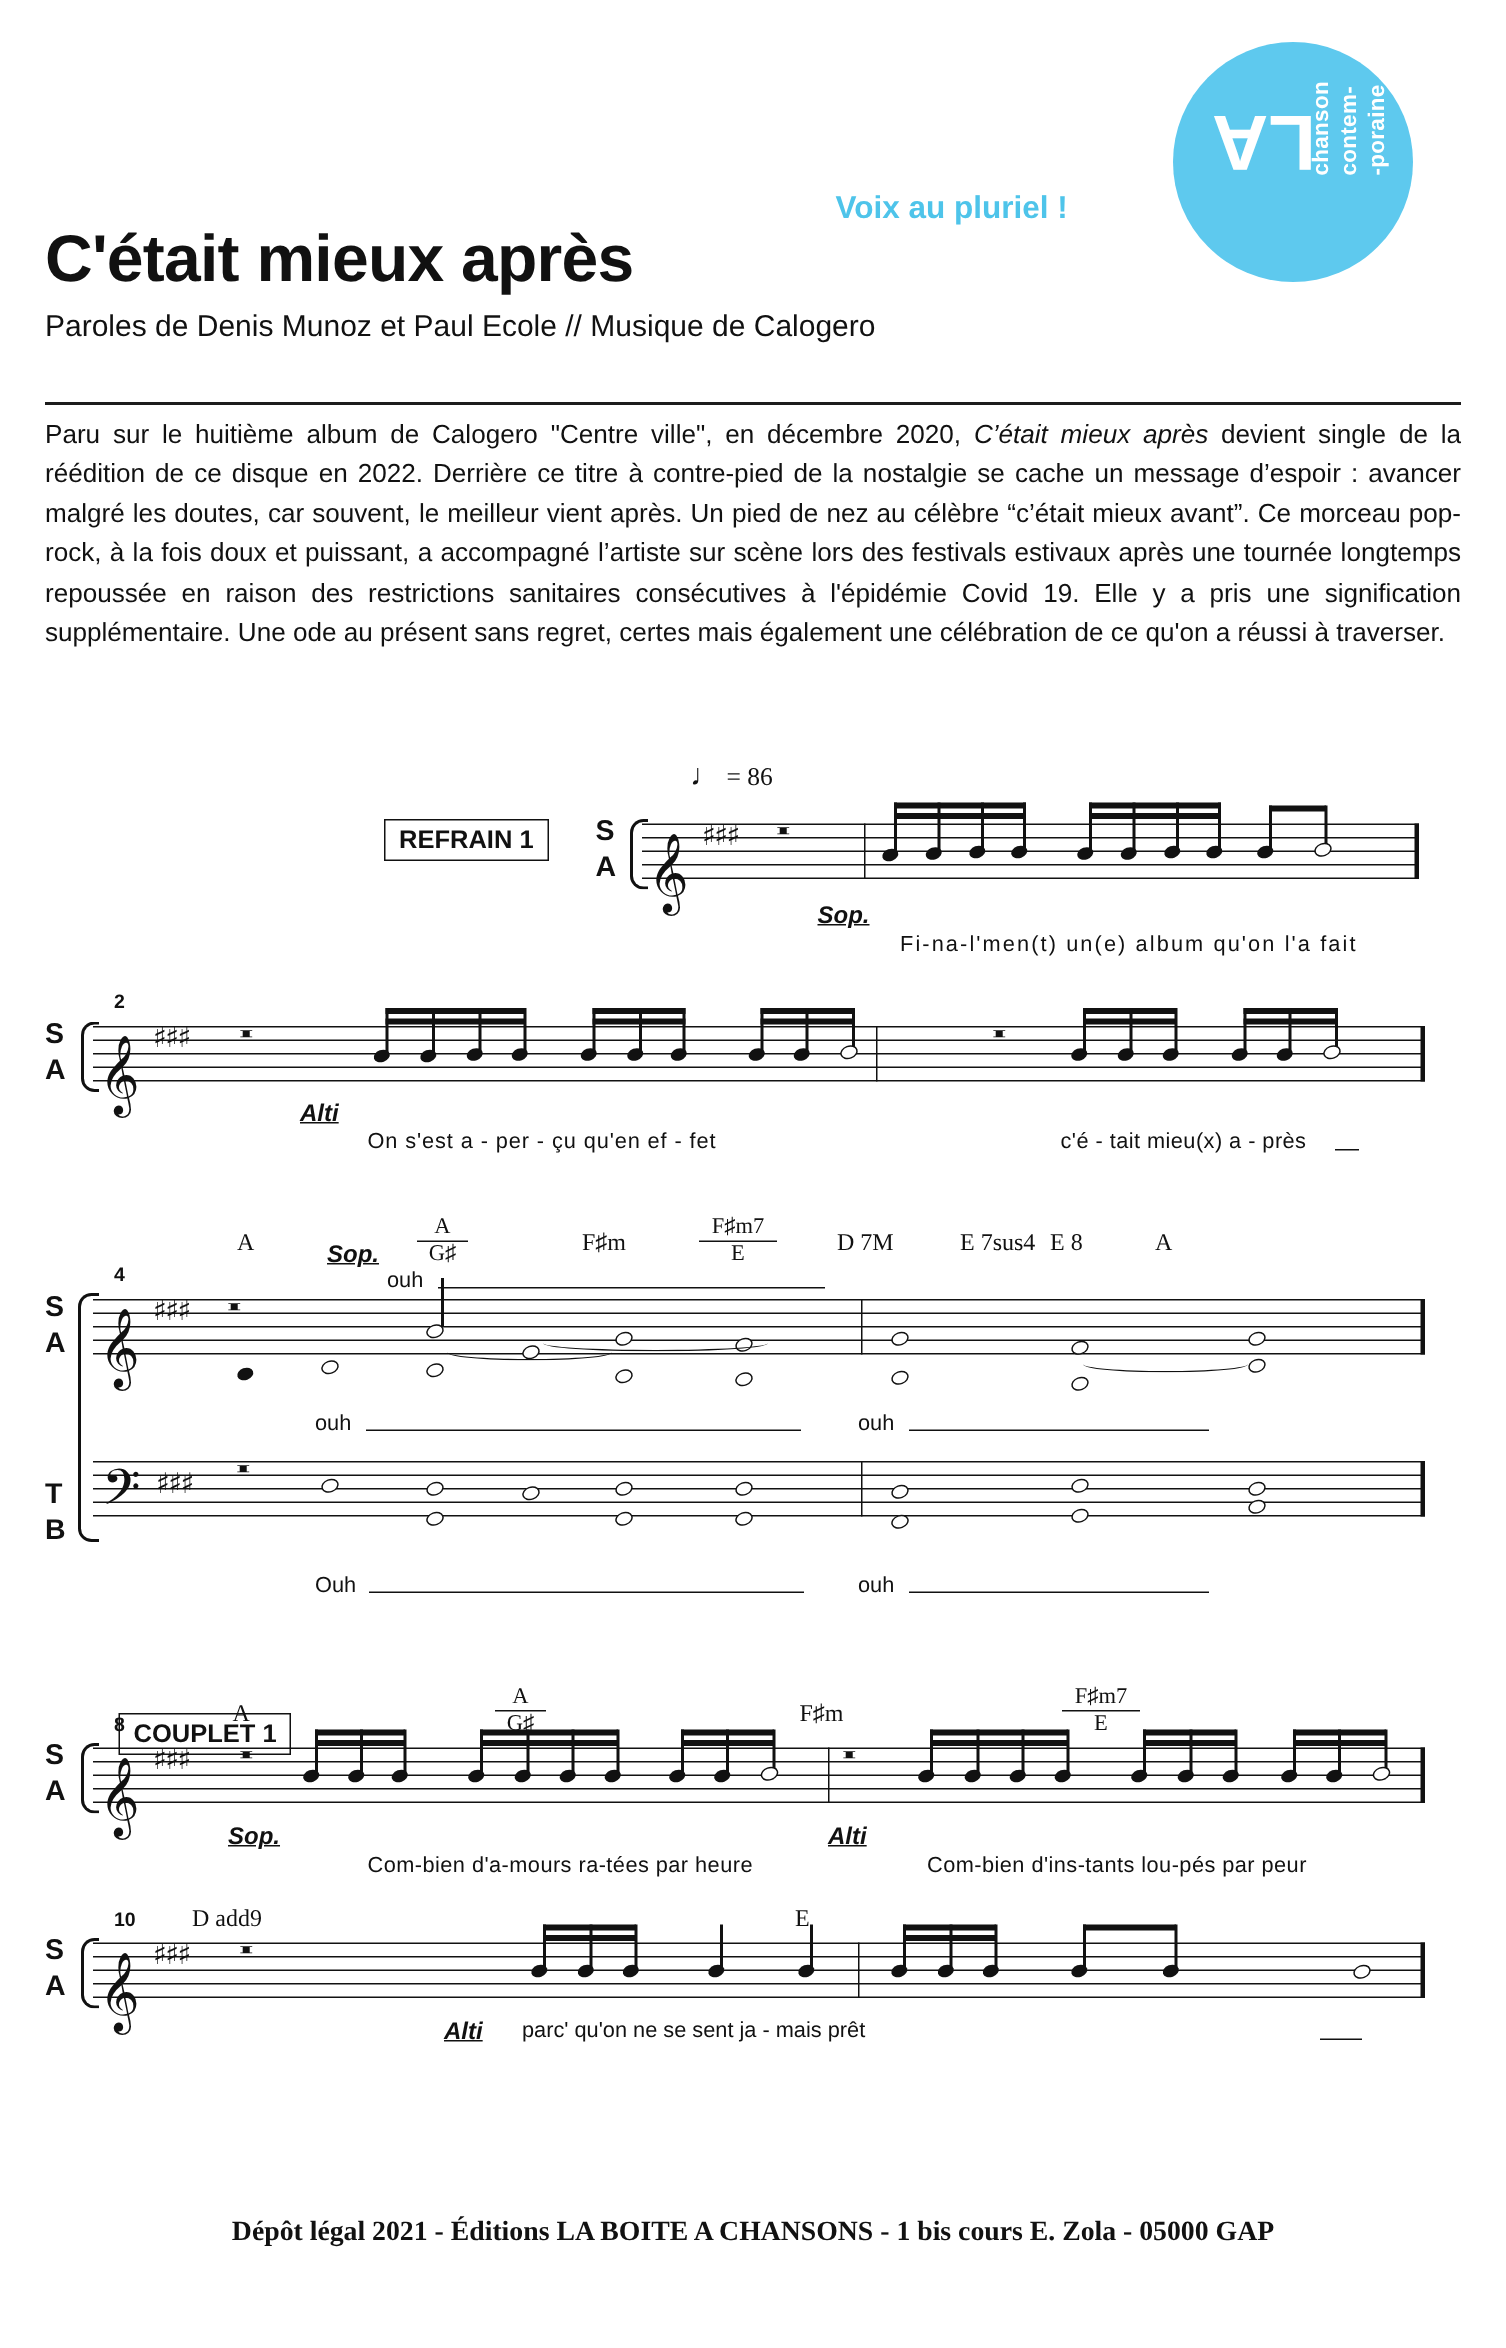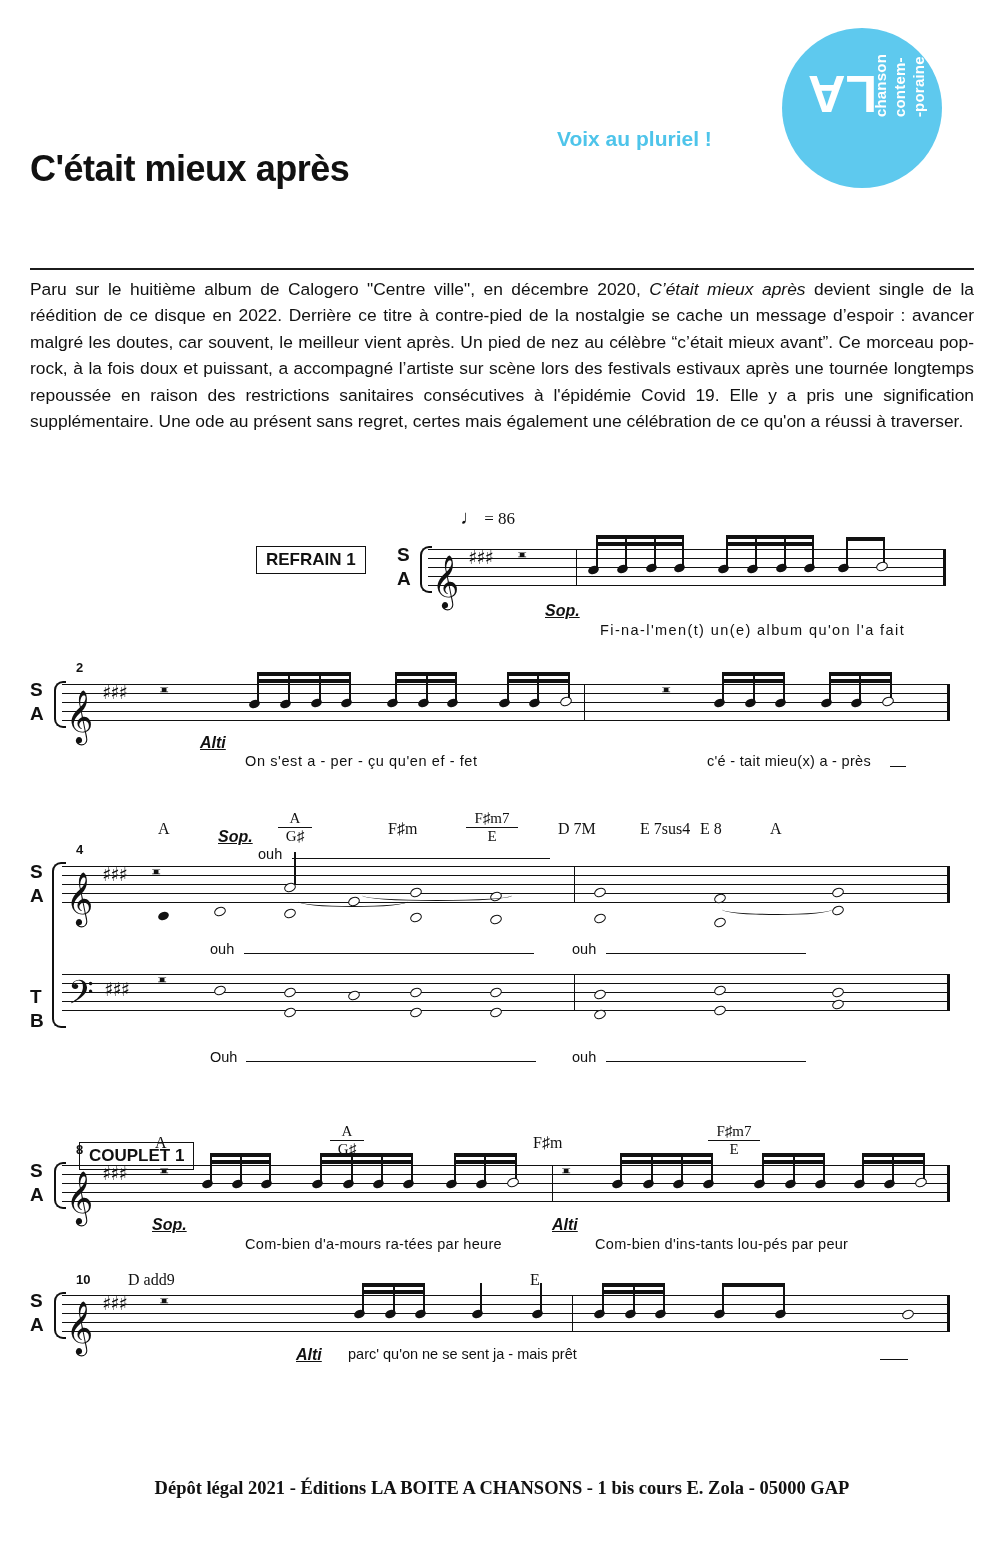--- a/index.html
+++ b/index.html
@@ -36,21 +36,21 @@
     line-height:1.25;
     text-align:left;
   }
   .voix{
     position:absolute; left:557px; top:127px;
     color:#4ec4ea; font-size:21px; font-weight:700;
     font-family:"Liberation Sans", sans-serif;
   }
   .title{
     position:absolute; left:30px; top:148px;
-    font-size:36px; font-weight:700; letter-spacing:-.5px;
+    font-size:44px; font-weight:700; letter-spacing:-.5px;
     font-family:"Liberation Sans", sans-serif;
   }
   .credits1{
     position:absolute; left:30px; top:207px;
     font-size:20px; font-family:"Liberation Sans", sans-serif;
   }
   .credits2{
     position:absolute; left:30px; top:233px;
     font-size:20px; font-family:"Liberation Sans", sans-serif;
   }
@@ -126,20 +126,21 @@
     <div class="logo-mark">LA</div>
     <div class="logo-text">
       <span>chanson</span><br>
       <span>contem-</span><br>
       <span>-poraine</span>
     </div>
   </div>
 
   <div class="voix">Voix au pluriel !</div>
   <div class="title">C'était mieux après</div>
+  <div class="credits1">Paroles de Denis Munoz et Paul Ecole // Musique de Calogero</div>
   <div class="rule"></div>
 
   <div class="blurb">
     <span>Paru sur le huitième album de Calogero "Centre ville", en décembre 2020, </span><i>C’était mieux après</i><span> devient single de la réédition de ce disque en 2022. Derrière ce titre à contre-pied de la nostalgie se cache un message d’espoir : avancer malgré les doutes, car souvent, le meilleur vient après. Un pied de nez au célèbre “c’était mieux avant”. Ce morceau pop-rock, à la fois doux et puissant, a accompagné l’artiste sur scène lors des festivals estivaux après une tournée longtemps repoussée en raison des restrictions sanitaires consécutives à l'épidémie Covid 19. Elle y a pris une signification supplémentaire. Une ode au présent sans regret, certes mais également une célébration de ce qu'on a réussi à traverser.</span>
   </div>
 
   <div class="score">
 
     <div class="tempo">
       <span class="note">♩</span>
@@ -443,21 +444,21 @@
       <div class="stem" style="left:830px;top:-12px;height:31px;"></div>
       <div class="stem" style="left:861px;top:-12px;height:29px;"></div>
       <div class="nh" style="left:792px;top:15px;"></div>
         <div class="nh" style="left:822px;top:15px;"></div>
       <div class="nh open" style="left:853px;top:13px;"></div>
       <div class="barend" style="left:885px;"></div>
     </div>
     <div class="voicecue" style="left:152px;top:730px;">Sop.</div>
     <div class="lyric" style="left:202px;top:750px;letter-spacing:.3px;margin-left:43px;">Com-bien d'a-mours ra-tées par  heure</div>
     <div class="voicecue" style="left:552px;top:730px;">Alti</div>
-    <div class="lyric" style="left:595px;top:750px;letter-spacing:.3px;text-align:center;">Com-bien d'ins-tants lou-pés par peur</div>
+    <div class="lyric" style="left:618px;top:750px;letter-spacing:.3px;text-align:center;">Com-bien d'ins-tants lou-pés par peur</div>
 
     <div class="chord" style="left:128px;top:785px;">D add9</div>
     <div class="chord" style="left:530px;top:785px;">E</div>
     <div class="measnum" style="left:76px;top:786px;">10</div>
     <div class="vlabel" style="left:30px;top:804px;">S</div>
     <div class="vlabel" style="left:30px;top:828px;">A</div>
 
     <div class="staff" style="left:62px;top:809px;width:888px;">
       <div class="line l0" style="width:888px"></div>
         <div class="line l1" style="width:888px"></div>

